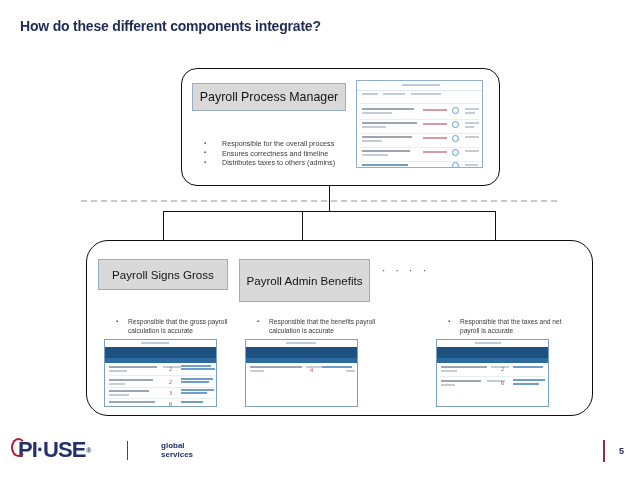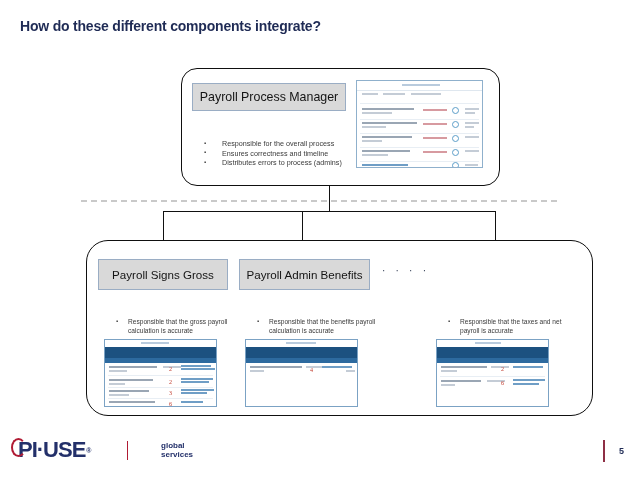--- a/index.html
+++ b/index.html
@@ -78,21 +78,21 @@
     left: 98px;
     top: 259px;
     width: 130px;
     height: 31px;
     font-size: 11.6px;
   }
   .role-benefits {
     left: 239px;
     top: 259px;
     width: 131px;
-    height: 31px;
+    height: 43px;
     font-size: 11.6px;
   }
   .role-taxes {
     left: 430px;
     top: 259px;
     width: 131px;
     height: 31px;
     font-size: 11.6px;
   }
 
@@ -332,21 +332,21 @@
 
   <div class="group-box group-top"></div>
 
   <div class="role-box role-ppm">
     <span>Payroll Process Manager</span>
   </div>
 
   <ul class="bullets bullets-ppm">
     <li>Responsible for the overall process</li>
     <li>Ensures correctness and timeline</li>
-    <li>Distributes errors to process (admins)</li>
+    <li>Distributes taxes to others (admins)</li>
   </ul>
 
   <div class="thumb thumb-ppm">
     <div class="t-topbar">
       <div class="t-crumb" style="left:45px; width:38px;"></div>
     </div>
     <div class="t-line" style="left:5px; top:12px; width:16px;"></div>
     <div class="t-line" style="left:26px; top:12px; width:22px;"></div>
     <div class="t-line" style="left:54px; top:12px; width:30px;"></div>
 

